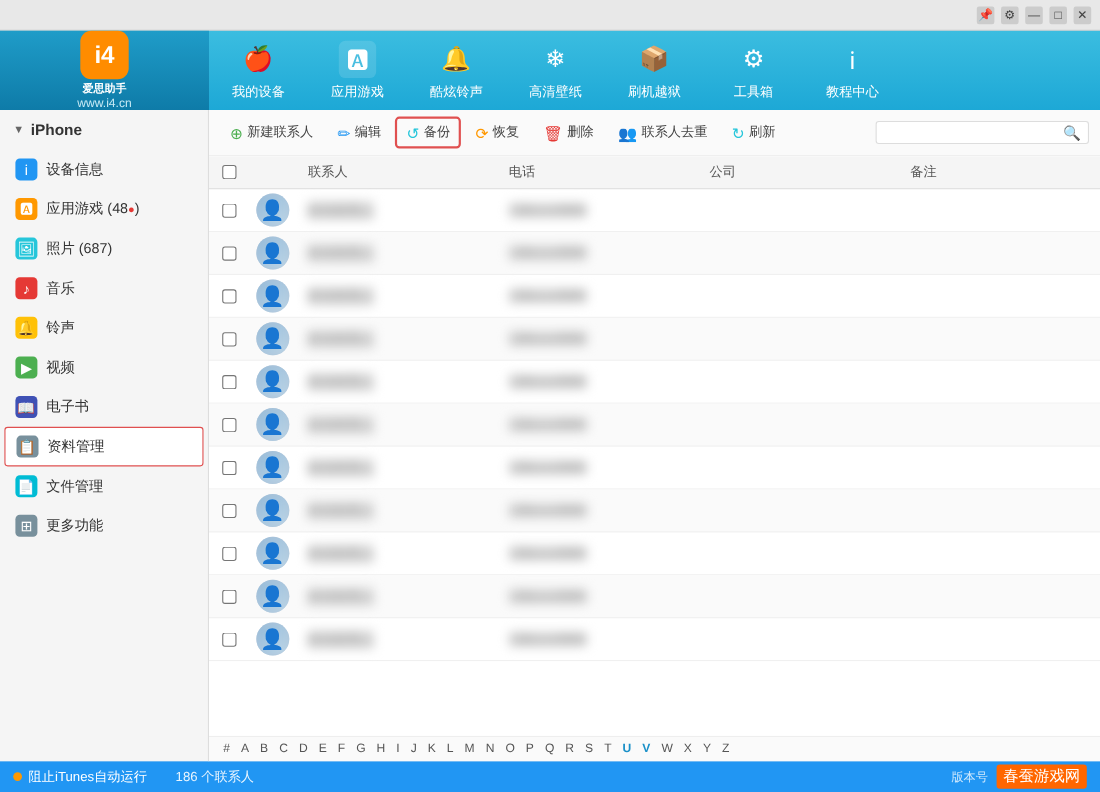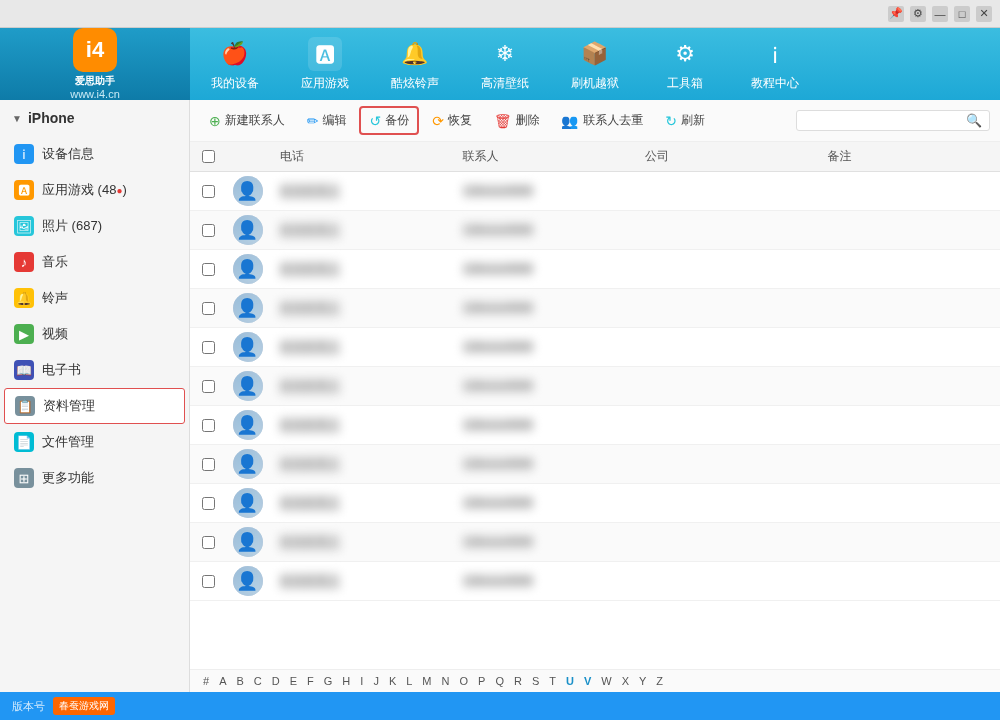--- a/index.html
+++ b/index.html
@@ -323,21 +323,21 @@
       padding: 0 12px;
       justify-content: space-between;
     }
     .statusbar-left { color: white; font-size: 12px; display: flex; align-items: center; gap: 6px; }
     .status-dot { width: 8px; height: 8px; border-radius: 50%; background: #ff9800; }
     .statusbar-right { display: flex; align-items: center; gap: 8px; }
     .version-text { color: rgba(255,255,255,0.8); font-size: 11px; }
     .game-badge {
       background: #ff6600;
       color: white;
-      font-size: 10px;
+      font-size: 14px;
       padding: 2px 6px;
       border-radius: 3px;
       display: flex; align-items: flex-start; gap: 3px;
     }
 
     input[type="checkbox"] { cursor: pointer; }
   </style>
 </head>
 <body>
 
@@ -477,22 +477,22 @@
         <span class="search-icon">🔍</span>
       </div>
     </div>
 
     <div class="table-container">
       <div class="table-header">
         <div class="th-check">
           <input type="checkbox" style="">
         </div>
         <div class="th-avatar"></div>
+        <div class="th">联系人</div>
         <div class="th">电话</div>
-        <div class="th">联系人</div>
         <div class="th">公司</div>
         <div class="th">备注</div>
       </div>
 
       <div id="table-body">
           <div class="table-row">
       <div class="td-check">
               <input type="checkbox" style="">
             </div>
       <div class="td-avatar">
@@ -686,19 +686,24 @@
         <span class="alpha-char">W</span>
         <span class="alpha-char">X</span>
         <span class="alpha-char">Y</span>
         <span class="alpha-char">Z</span>
       </div>
 
   </div>
 </div>
 
 <div class="statusbar">
+  <div class="statusbar-left">
+    <div class="status-dot"></div>
+    <span>阻止iTunes自动运行</span>
+    <span style="margin-left:20px;color:rgba(255,255,255,0.9);">186 个联系人</span>
+  </div>
   <div class="statusbar-right">
     <span class="version-text">版本号</span>
     <div class="game-badge">
       <span>春蚕游戏网</span>
     </div>
   </div>
 </div>
 
 </body></html>

